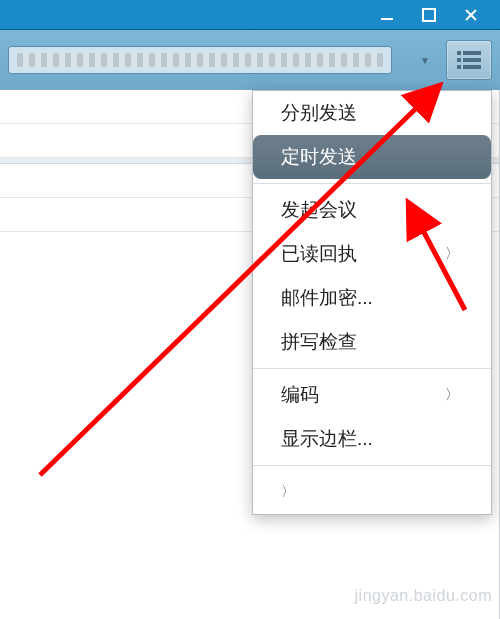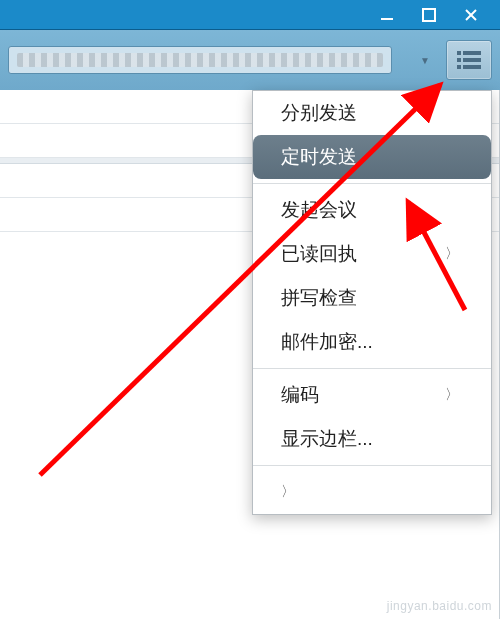--- a/index.html
+++ b/index.html
@@ -147,22 +147,22 @@
     .arrow-svg {
       position: absolute;
       top: 0; left: 0;
       width: 500px; height: 619px;
       pointer-events: none;
       z-index: 20;
     }
     .watermark {
       position: absolute;
       right: 8px;
-      bottom: 6px;
-      font-size: 12px;
+      bottom: 14px;
+      font-size: 16px;
       color: #cfd5da;
       letter-spacing: 0.5px;
     }
   </style>
 </head>
 <body>
 
 <div class="titlebar">
   <div class="win-btn">
     <svg width="14" height="14" viewBox="0 0 14 14">
@@ -224,24 +224,24 @@
     </div>
     <div class="sep"></div>
     <div class="item">
       <span>发起会议</span>
     </div>
     <div class="item">
       <span>已读回执</span>
       <span class="chev">〉</span>
     </div>
     <div class="item">
+      <span>邮件加密...</span>
+    </div>
+    <div class="item">
       <span>拼写检查</span>
-    </div>
-    <div class="item">
-      <span>邮件加密...</span>
     </div>
     <div class="sep"></div>
     <div class="item">
       <span>编码</span>
       <span class="chev">〉</span>
     </div>
     <div class="item">
       <span>显示边栏...</span>
     </div>
     <div class="sep"></div>

